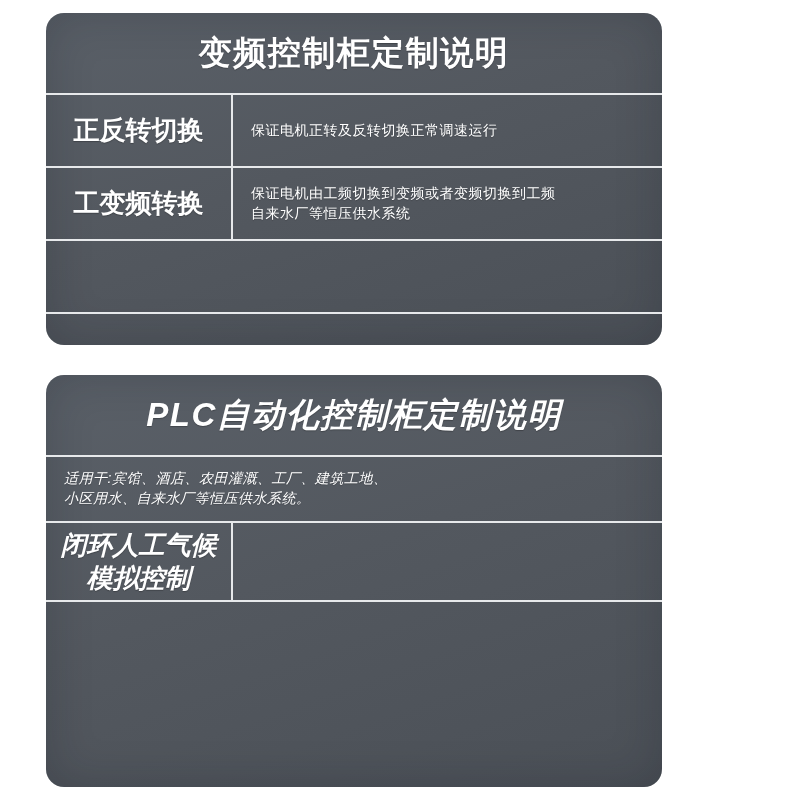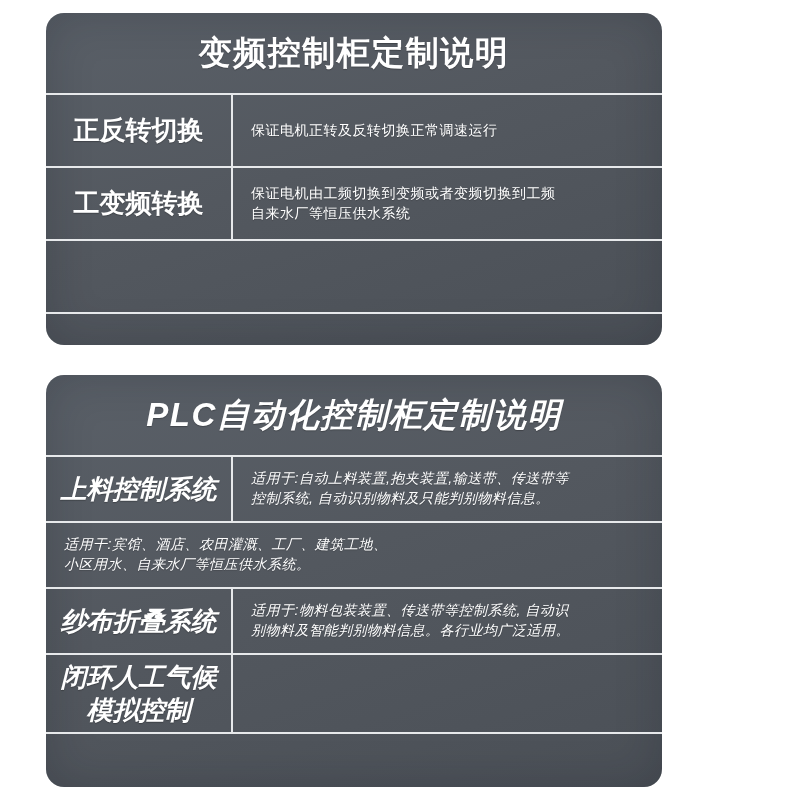--- a/index.html
+++ b/index.html
@@ -97,32 +97,22 @@
   <div class="row">
   </div>
 
   <div class="card-footer"></div>
 </div>
 
 <div class="card" id="card-1">
   <div class="card-title">PLC自动化控制柜定制说明</div>
 
   <div class="row">
-    <div class="label-cell">上料控制系统</div>
-    <div class="desc-cell">适用于:自动上料装置,抱夹装置,输送带、传送带等
-控制系统, 自动识别物料及只能判别物料信息。</div>
-  </div>
-  <div class="row">
     <div class="desc-cell">适用干:宾馆、酒店、农田灌溉、工厂、建筑工地、
 小区用水、自来水厂等恒压供水系统。</div>
-  </div>
-  <div class="row">
-    <div class="label-cell">纱布折叠系统</div>
-    <div class="desc-cell">适用于:物料包装装置、传送带等控制系统, 自动识
-别物料及智能判别物料信息。各行业均广泛适用。</div>
   </div>
   <div class="row">
     <div class="label-cell">闭环人工气候
 模拟控制</div>
   </div>
 
   <div class="card-footer"></div>
 </div>
 
 </body></html>

